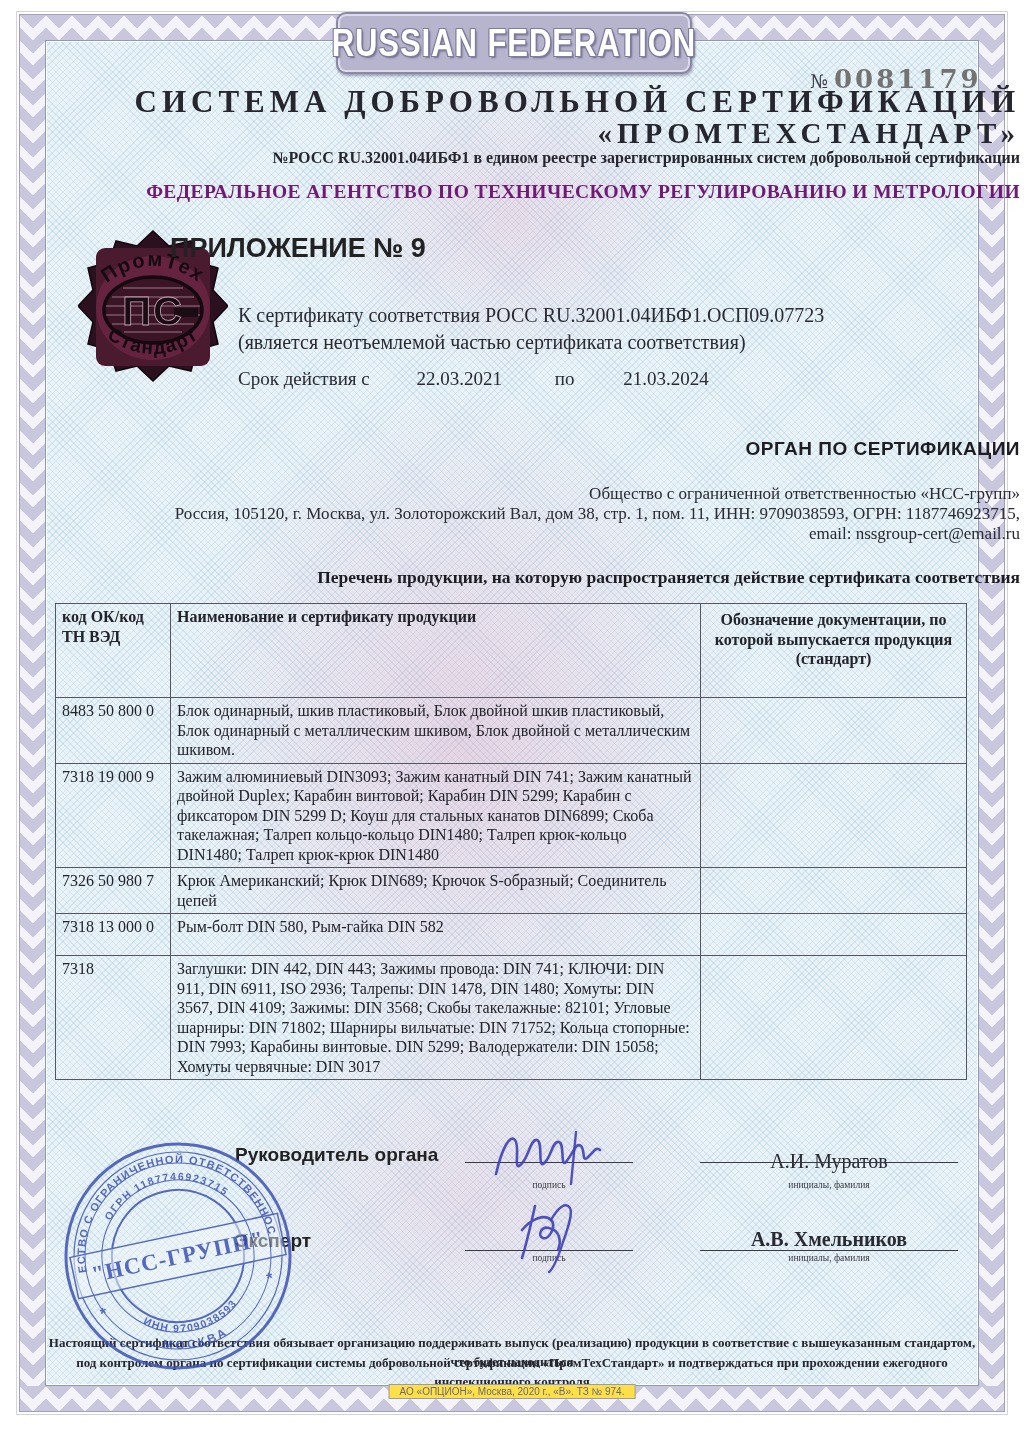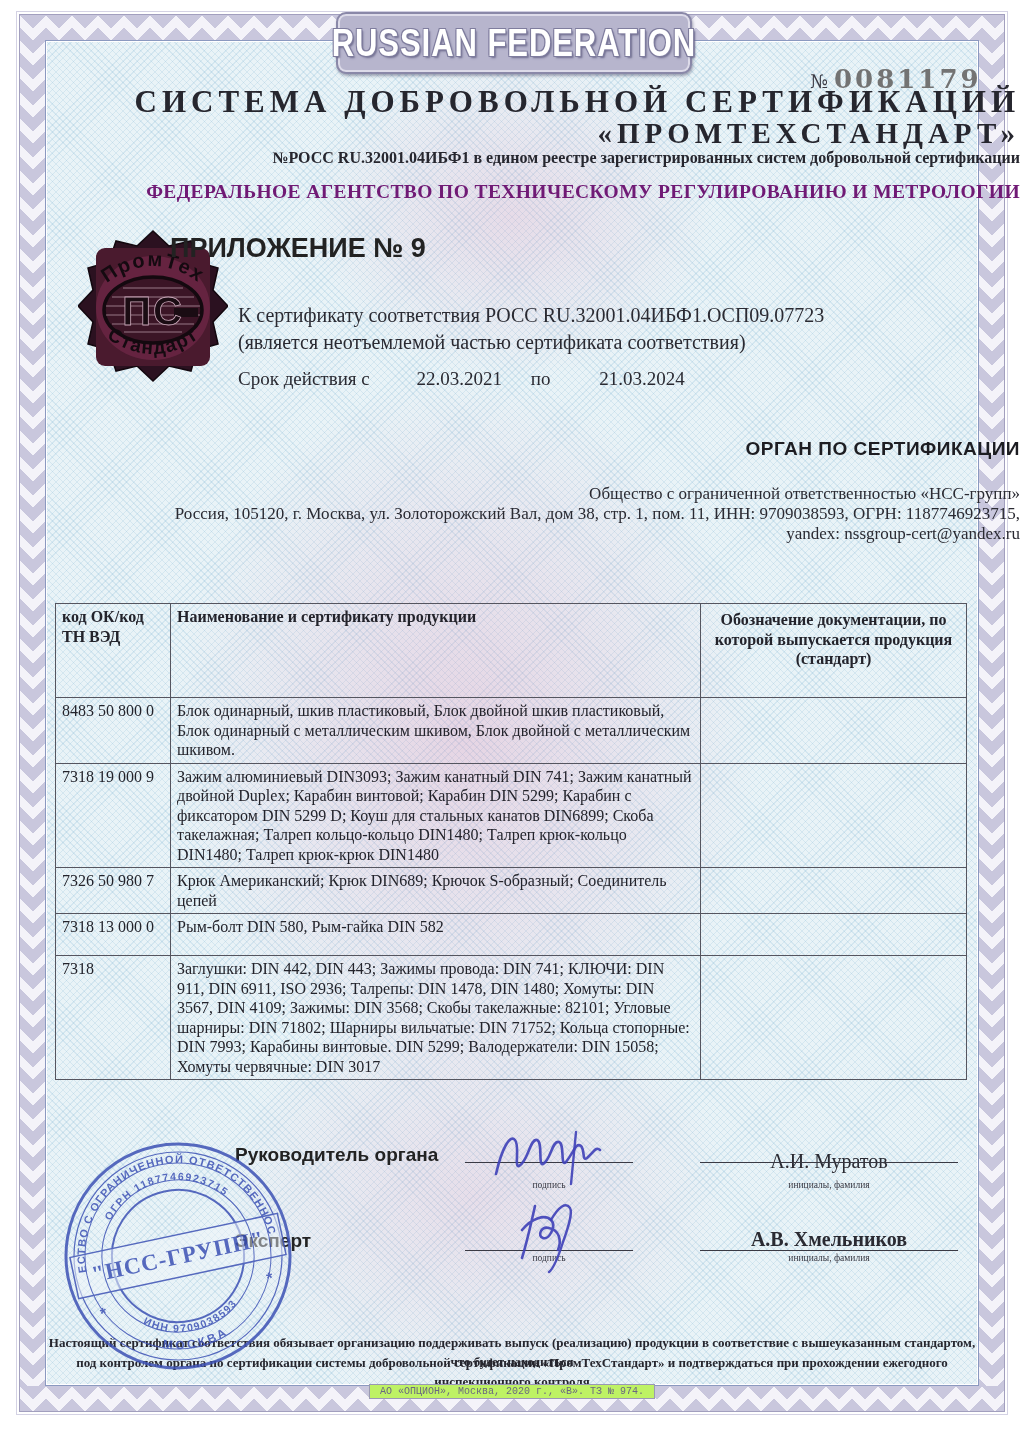--- a/index.html
+++ b/index.html
@@ -46,21 +46,21 @@
   .h-sys1{top:84px;font-size:31px;font-weight:bold;letter-spacing:5px;color:#26262e;}
   .h-sys2{top:117px;font-size:29px;font-weight:bold;letter-spacing:5px;color:#26262e;}
   .h-reg{top:149px;font-size:16px;font-weight:bold;color:#26262e;}
   .h-agency{top:167px;font-size:19.5px;font-weight:bold;color:#701a75;letter-spacing:.4px;margin-top:14px;}
 
   .appendix-title{left:170px;right:0;top:233px;font-family:"Liberation Sans",sans-serif;
       font-weight:800;font-size:27px;color:#222;}
   .to-cert1{left:238px;top:304px;font-size:20px;color:#2a2a32;}
   .to-cert2{left:238px;top:331px;font-size:20px;color:#2a2a32;}
   .validity{left:238px;top:368px;font-size:19px;color:#2a2a32;}
-  .validity .gap1{margin-left:42px;}  .validity .gap2{margin-left:24px;text-align:right;}  .validity .gap3{margin-left:44px;}
+  .validity .gap1{margin-left:42px;}  .validity .gap2{margin-left:48px;text-align:right;}  .validity .gap3{margin-left:44px;}
 
   .org-title{top:438px;font-family:"Liberation Sans",sans-serif;font-weight:800;font-size:19px;letter-spacing:.5px;}
   .org-no{top:463px;font-size:17px;color:#2a2a32;}
   .org-name{top:484px;font-size:17px;color:#2a2a32;}
   .org-addr{top:504px;font-size:17px;color:#2a2a32;}
   .org-email{top:524px;font-size:17px;color:#2a2a32;}
   .list-title{top:567px;font-size:17.5px;font-weight:bold;color:#1c1c22;}
 
   
   .ptable{position:absolute;left:55px;top:603px;width:911px;border-collapse:collapse;table-layout:fixed;
@@ -79,22 +79,22 @@
   .sig-label{font-family:"Liberation Sans",sans-serif;font-weight:800;font-size:19px;color:#222;}
   .line{position:absolute;border-bottom:1.5px solid #3a3a44;}
   .cap{position:absolute;font-size:9.5px;color:#3a3a44;text-align:center;}
   .sig-name{position:absolute;font-size:20px;color:#2a2a32;text-align:center;}
   .sig-svg{position:absolute;z-index:6;}
 
   
   .stamp{position:absolute;left:58px;top:1136px;z-index:5;opacity:.85;}
   .fine{left:40px;right:40px;text-align:center;font-size:13px;font-weight:bold;color:#26262e;line-height:19px;}
   .printbox{position:absolute;left:50%;transform:translateX(-50%);top:1384px;z-index:8;
-      background:#bef264;border:1px solid #9a98b5;padding:1px 10px;font-size:10px;color:#6a6880;
-      font-family:Liberation Mono, monospace;white-space:nowrap;}
+      background:#fde047;border:1px solid #9a98b5;padding:1px 10px;font-size:10px;color:#6a6880;
+      font-family:Liberation Sans, sans-serif;white-space:nowrap;}
 </style>
 </head>
 <body>
 
 <div class="page">
 
   <div class="cert">
     <div class="zz t"></div>
     <div class="zz b"></div>
     <div class="zz l"></div>
@@ -149,22 +149,23 @@
   <div class="abs validity">
     <span>Срок действия с</span>
     <span class="gap1">22.03.2021</span>
     <span class="gap2">по</span>
     <span class="gap3">21.03.2024</span>
   </div>
 
   <div class="abs ctr org-title">ОРГАН ПО СЕРТИФИКАЦИИ</div>
   <div class="abs ctr org-name">Общество с ограниченной ответственностью «НСС-групп»</div>
   <div class="abs ctr org-addr">Россия, 105120, г. Москва, ул. Золоторожский Вал, дом 38, стр. 1, пом. 11, ИНН: 9709038593, ОГРН: 1187746923715,</div>
-  <div class="abs ctr org-email">yandex: nssgroup-cert@yandex.ru</div>
-
+  <div class="abs ctr org-email">email: nssgroup-cert@email.ru</div>
+
+  <div class="abs ctr list-title">Перечень продукции, на которую распространяется действие сертификата соответствия</div>
 
   <table class="ptable">
     <colgroup>
         <col class="c1">
         <col class="c2">
         <col class="c3">
       </colgroup>
     <thead>
       <tr>
         <th>код ОК/код ТН ВЭД</th>

